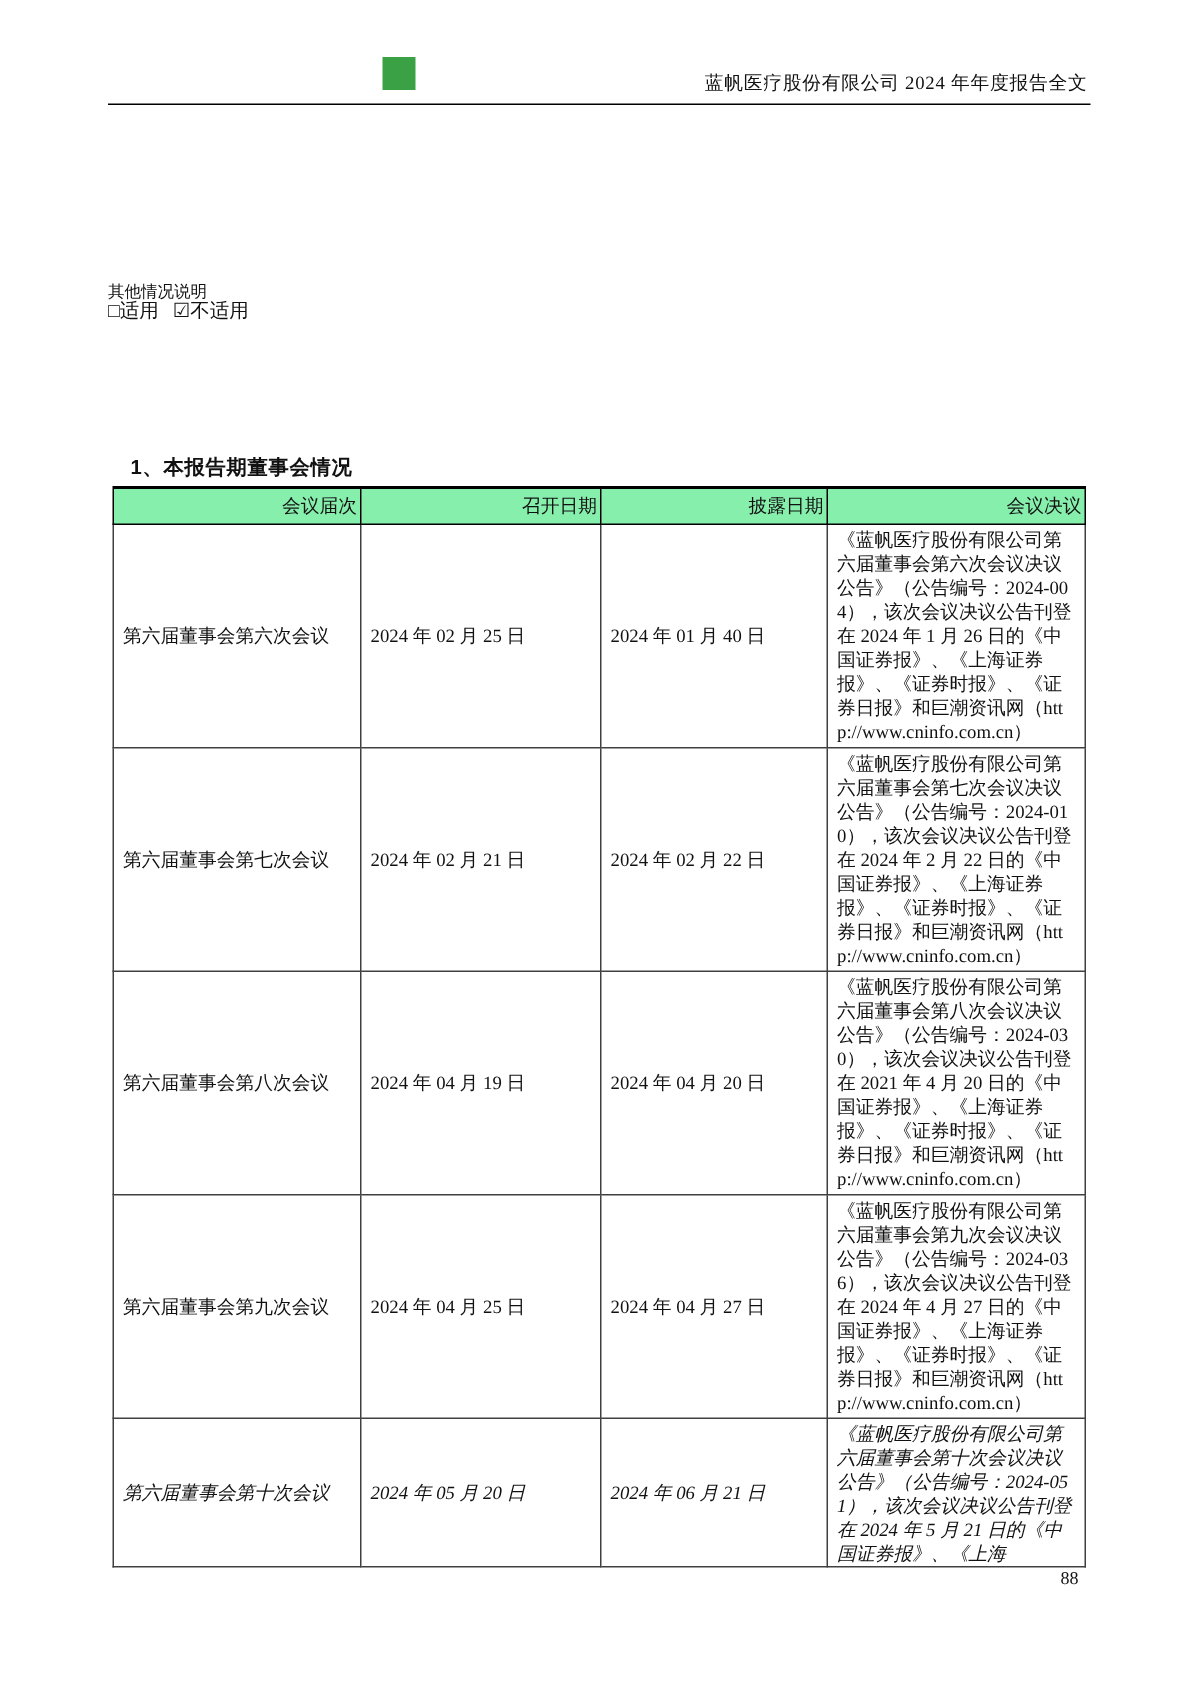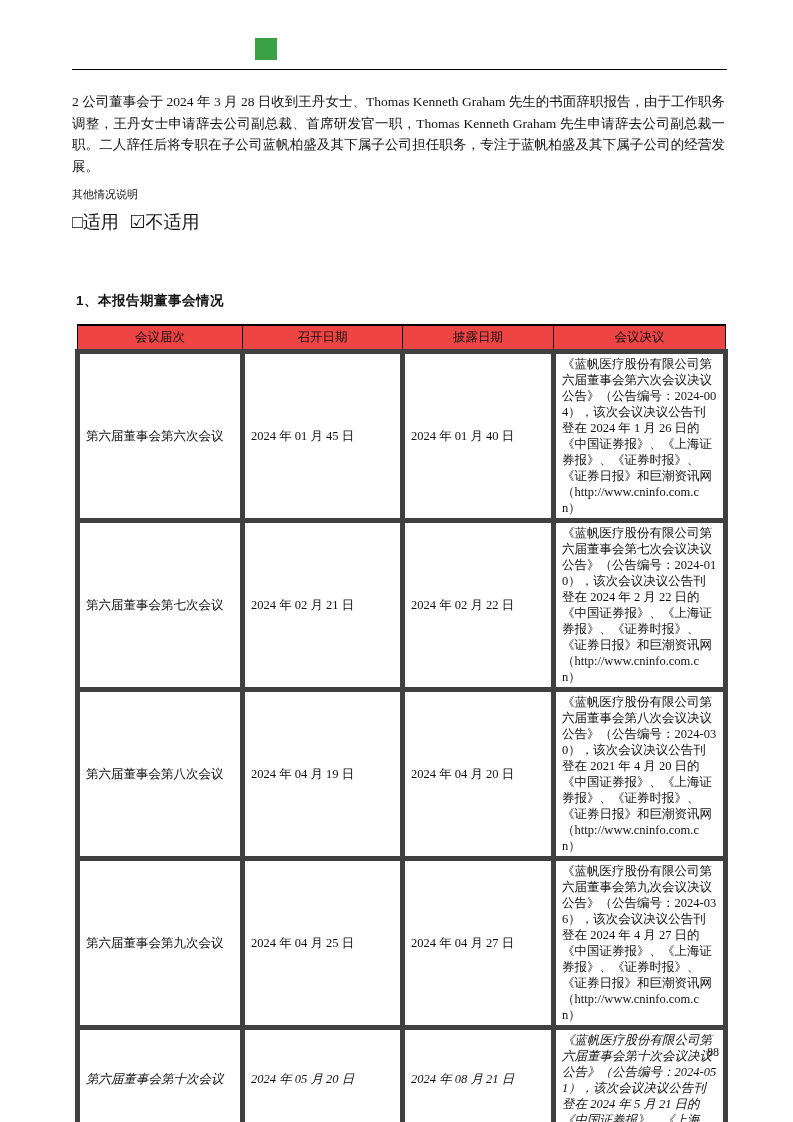--- a/index.html
+++ b/index.html
@@ -24,45 +24,45 @@
     border-top:1.6px solid #000;
   }
   .para{
     position:absolute;left:72px;top:91px;width:653px;
     font-size:13.5px;line-height:21.5px;text-align:justify;margin:0;
   }
   .note-line{
     position:absolute;left:72px;top:187px;font-size:11px;
   }
   .applicable-line{
-    position:absolute;left:72px;top:210px;font-size:18px;
+    position:absolute;left:72px;top:198px;font-size:13px;
   }
   .applicable-line .opt{margin-right:6px;}
   .h-main{
     position:absolute;left:72px;top:241px;margin:0;
     font-family:"Liberation Sans","DejaVu Sans",sans-serif;
     font-size:16px;font-weight:bold;letter-spacing:0.5px;
   }
   .h-sub{
-    position:absolute;left:72px;top:288px;margin:4px;
+    position:absolute;left:72px;top:288px;margin:15px;
     font-family:"Liberation Sans","DejaVu Sans",sans-serif;
     font-size:13.5px;font-weight:bold;letter-spacing:0.5px;
   }
   table.board{
     position:absolute;left:75px;top:324px;width:648px;
     border-collapse:collapse;table-layout:fixed;
     border:1px solid #000;border-top:2px solid #000;
   }
   table.board th{
-    background:#ef4444;border:1px solid #000;
+    background:#86efac;border:1px solid #000;
     font-weight:normal;font-size:12.5px;height:21px;
-    text-align:center;padding:1px 2px;
+    text-align:right;padding:1px 2px;
   }
   table.board td{
-    border:5px solid #404040;
+    border:1px solid #404040;
     font-size:12.5px;vertical-align:middle;
     padding:2px 6px;text-align:left;
   }
   tr.data-row{height:145px;}
   tr.data-row-clipped{height:95px;}
   td.res{
     font-size:12px;line-height:16px;
     padding:1px 4px;word-break:break-all;
   }
   tr.data-row-clipped td{vertical-align:middle;font-style:italic;}
@@ -71,23 +71,23 @@
     position:absolute;top:1028px;right:74px;font-size:12px;margin-top:17px;
   }
 </style>
 </head>
 <body>
 
 <div class="page">
 
   <div class="logo-square"></div>
 
+  <div class="header-title">蓝帆医疗股份有限公司 2024 年年度报告全文</div>
   <div class="header-rule"></div>
 
-  <p class="para">2 公司董事会于 2024 年 3 月 28 日收到王丹女士、Thomas Kenneth Graham 先生的书面辞职报告，由于工作职务调整，王丹女士申请辞去公司副总裁、首席研发官一职，Thomas Kenneth Graham 先生申请辞去公司副总裁一职。二人辞任后将专职在子公司蓝帆柏盛及其下属子公司担任职务，专注于蓝帆柏盛及其下属子公司的经营发展。</p>
 
   <div class="note-line">其他情况说明</div>
 
   <div class="applicable-line">
     <span class="opt">□适用</span>
     <span class="opt">☑不适用</span>
   </div>
 
   <h3 class="h-sub">1、本报告期董事会情况</h3>
 
@@ -102,21 +102,21 @@
       <tr>
         <th>会议届次</th>
         <th>召开日期</th>
         <th>披露日期</th>
         <th>会议决议</th>
       </tr>
     </thead>
     <tbody>
       <tr class="data-row">
         <td>第六届董事会第六次会议</td>
-        <td>2024 年 01 月 45 日</td>
+        <td>2024 年 02 月 25 日</td>
         <td>2024 年 01 月 40 日</td>
         <td class="res">
             <div class="res-inner">《蓝帆医疗股份有限公司第六届董事会第六次会议决议公告》（公告编号：2024-004），该次会议决议公告刊登在 2024 年 1 月 26 日的《中国证券报》、《上海证券报》、《证券时报》、《证券日报》和巨潮资讯网（http://www.cninfo.com.cn）</div>
           </td>
       </tr>
       <tr class="data-row">
         <td>第六届董事会第七次会议</td>
         <td>2024 年 02 月 21 日</td>
         <td>2024 年 02 月 22 日</td>
         <td class="res">
@@ -135,21 +135,21 @@
         <td>第六届董事会第九次会议</td>
         <td>2024 年 04 月 25 日</td>
         <td>2024 年 04 月 27 日</td>
         <td class="res">
             <div class="res-inner">《蓝帆医疗股份有限公司第六届董事会第九次会议决议公告》（公告编号：2024-036），该次会议决议公告刊登在 2024 年 4 月 27 日的《中国证券报》、《上海证券报》、《证券时报》、《证券日报》和巨潮资讯网（http://www.cninfo.com.cn）</div>
           </td>
       </tr>
       <tr class="data-row-clipped">
         <td>第六届董事会第十次会议</td>
         <td>2024 年 05 月 20 日</td>
-        <td>2024 年 08 月 21 日</td>
+        <td>2024 年 06 月 21 日</td>
         <td class="res">
             <div class="res-inner">《蓝帆医疗股份有限公司第六届董事会第十次会议决议公告》（公告编号：2024-051），该次会议决议公告刊登在 2024 年 5 月 21 日的《中国证券报》、《上海</div>
           </td>
       </tr>
     </tbody>
   </table>
 
   <div class="page-number">88</div>
 
 </div>

